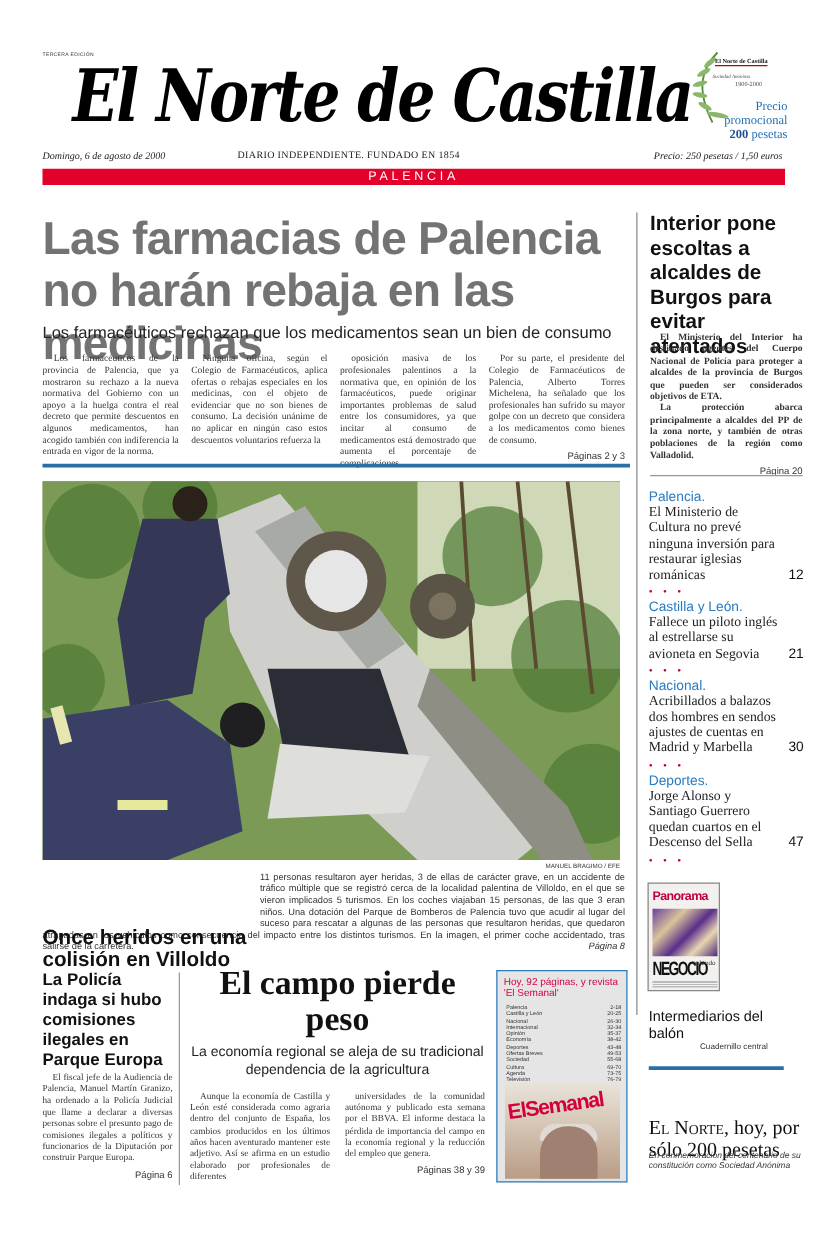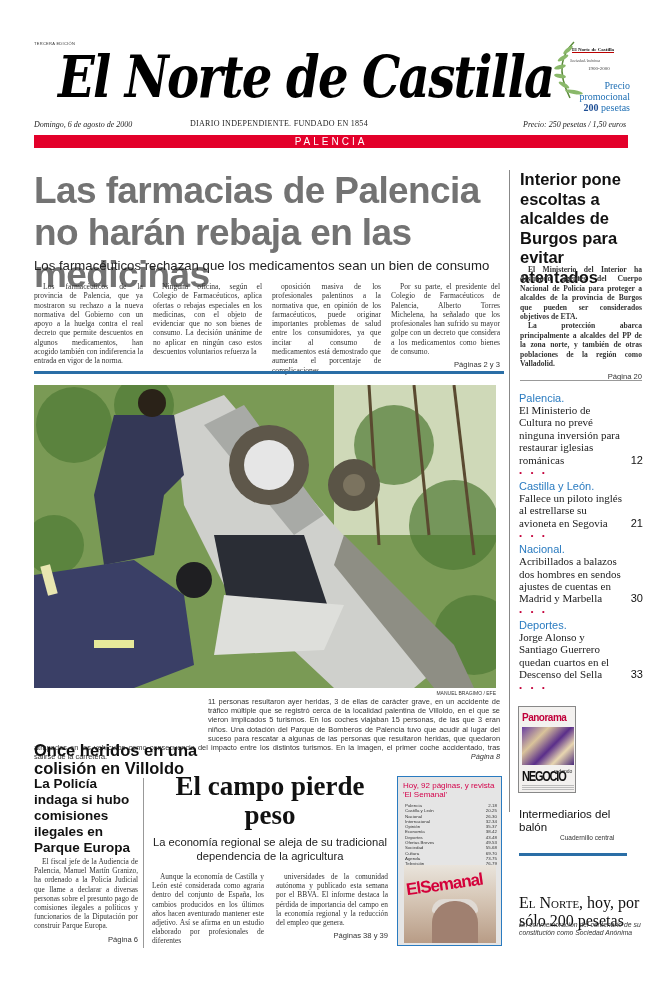--- a/index.html
+++ b/index.html
@@ -165,21 +165,21 @@
     <div class="brief-text"><span>Fallece un piloto inglés al estrellarse su avioneta en Segovia</span><span class="brief-num">21</span></div>
   </div>
   <div class="dots">• • •</div>
   <div class="brief">
     <div class="brief-label">Nacional.</div>
     <div class="brief-text"><span>Acribillados a balazos dos hombres en sendos ajustes de cuentas en Madrid y Marbella</span><span class="brief-num">30</span></div>
   </div>
   <div class="dots">• • •</div>
   <div class="brief">
     <div class="brief-label">Deportes.</div>
-    <div class="brief-text"><span>Jorge Alonso y Santiago Guerrero quedan cuartos en el Descenso del Sella</span><span class="brief-num">33</span></div>
+    <div class="brief-text"><span>Jorge Alonso y Santiago Guerrero quedan cuartos en el Descenso del Sella</span><span class="brief-num">47</span></div>
   </div>
   <div class="dots">• • •</div>
 </div>
 
 <div class="abs panorama">
   <div class="p-title">Panorama</div>
   <div class="p-photo"></div>
   <div class="p-negocio">NEGOCIO</div>
   <div class="p-redondo">redondo</div>
   <div class="p-lines"></div>

